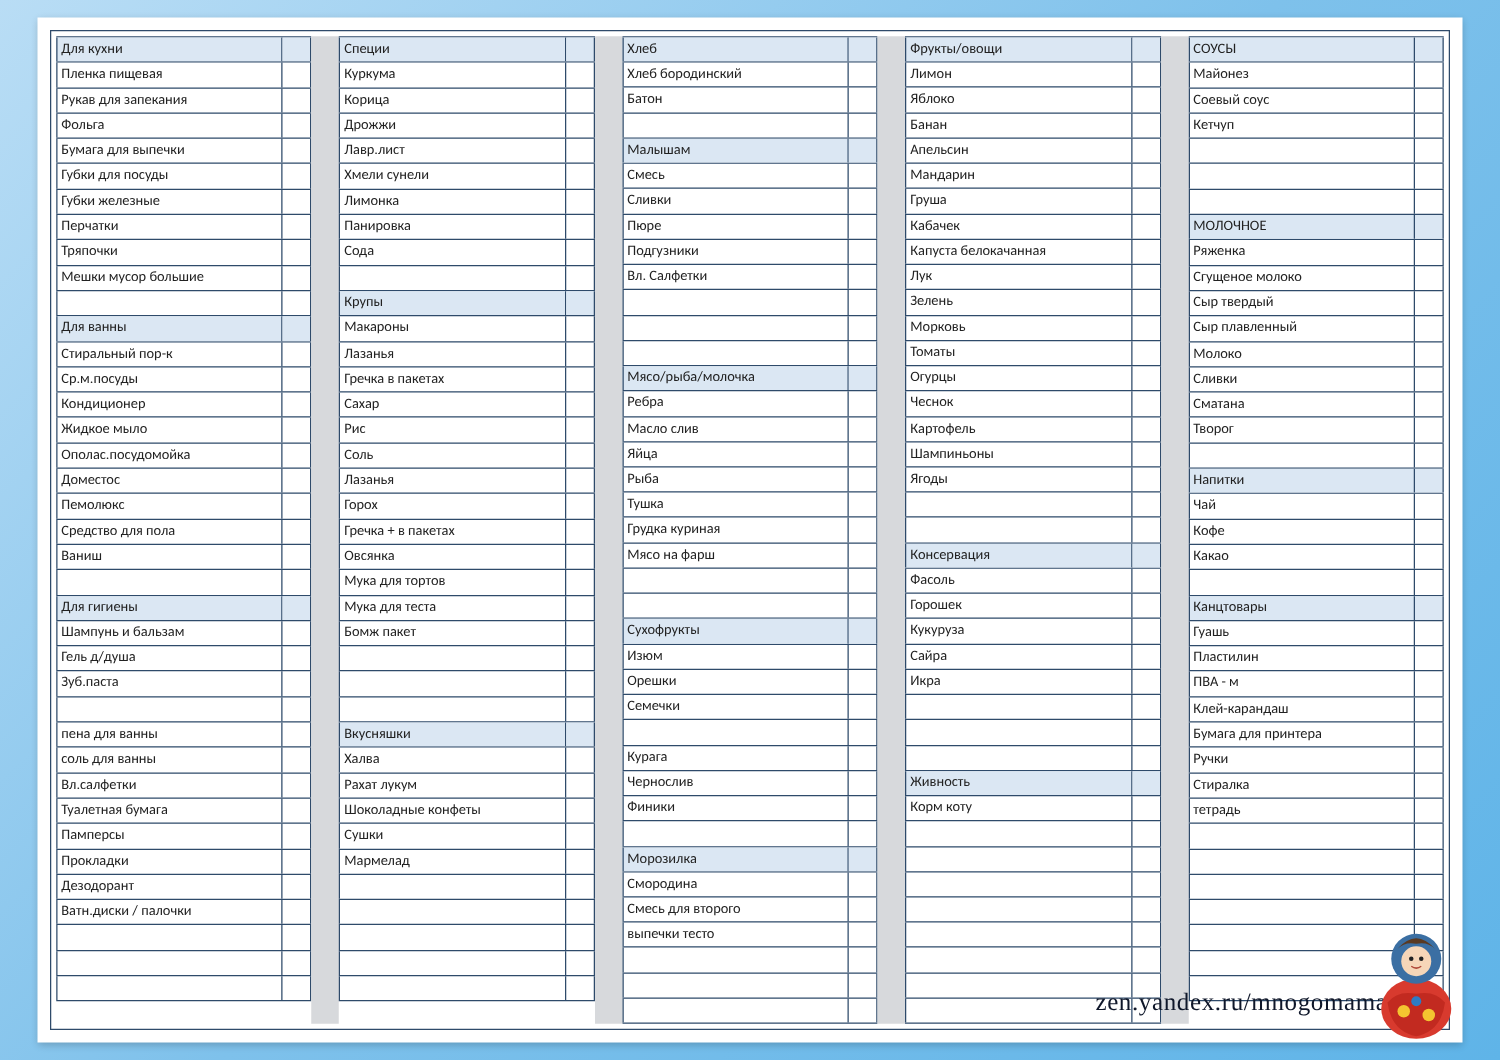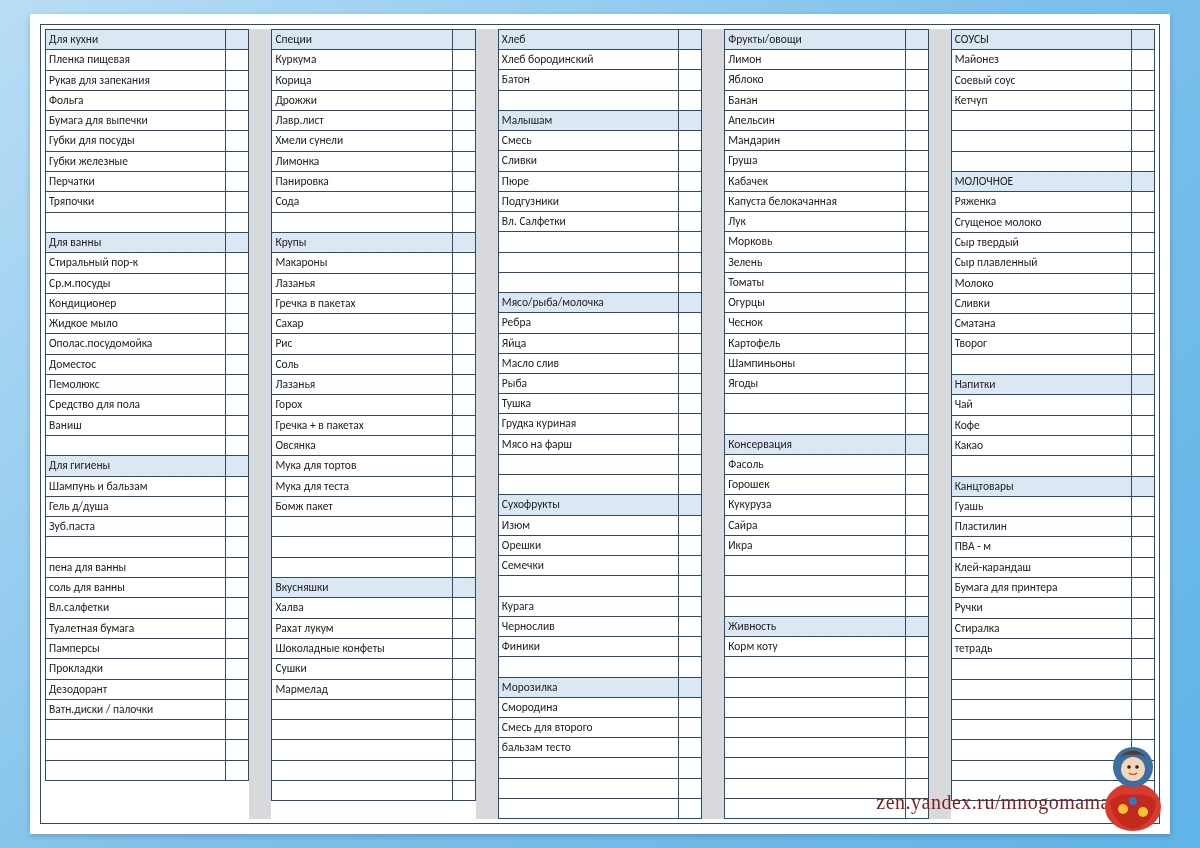--- a/index.html
+++ b/index.html
@@ -68,21 +68,21 @@
   .cell.header .label,
   .cell.header .chk {
     background: #dbe7f3;
     font-weight: 400;
   }
   .footer-url {
     position: absolute;
     right: 60px;
     bottom: 20px;
     font-size: 20px;
-    color: #7f1d1d;
+    color: #0f172a;
     font-family: Georgia, 'Times New Roman', serif;
     letter-spacing: 0.5px;
   }
   .matryoshka {
     position: absolute;
     right: 2px;
     bottom: 2px;
     width: 70px;
     height: 95px;
   }
@@ -123,20 +123,24 @@
         </div>
         <div class="cell">
           <div class="label">Перчатки</div>
           <div class="chk"></div>
         </div>
         <div class="cell">
           <div class="label">Тряпочки</div>
           <div class="chk"></div>
         </div>
         <div class="cell">
+          <div class="label">Мешки мусор большие</div>
+          <div class="chk"></div>
+        </div>
+        <div class="cell">
           <div class="label"></div>
           <div class="chk"></div>
         </div>
         <div class="cell header">
           <div class="label">Для ванны</div>
           <div class="chk"></div>
         </div>
         <div class="cell">
           <div class="label">Стиральный пор-к</div>
           <div class="chk"></div>
@@ -453,28 +457,28 @@
         </div>
         <div class="cell header">
           <div class="label">Мясо/рыба/молочка</div>
           <div class="chk"></div>
         </div>
         <div class="cell">
           <div class="label">Ребра</div>
           <div class="chk"></div>
         </div>
         <div class="cell">
+          <div class="label">Масло слив</div>
+          <div class="chk"></div>
+        </div>
+        <div class="cell">
           <div class="label">Яйца</div>
           <div class="chk"></div>
         </div>
         <div class="cell">
-          <div class="label">Масло слив</div>
-          <div class="chk"></div>
-        </div>
-        <div class="cell">
           <div class="label">Рыба</div>
           <div class="chk"></div>
         </div>
         <div class="cell">
           <div class="label">Тушка</div>
           <div class="chk"></div>
         </div>
         <div class="cell">
           <div class="label">Грудка куриная</div>
           <div class="chk"></div>
@@ -533,21 +537,21 @@
         </div>
         <div class="cell">
           <div class="label">Смородина</div>
           <div class="chk"></div>
         </div>
         <div class="cell">
           <div class="label">Смесь для второго</div>
           <div class="chk"></div>
         </div>
         <div class="cell">
-          <div class="label">бальзам тесто</div>
+          <div class="label">выпечки тесто</div>
           <div class="chk"></div>
         </div>
         <div class="cell">
           <div class="label"></div>
           <div class="chk"></div>
         </div>
         <div class="cell">
           <div class="label"></div>
           <div class="chk"></div>
         </div>
@@ -592,25 +596,25 @@
         </div>
         <div class="cell">
           <div class="label">Капуста белокачанная</div>
           <div class="chk"></div>
         </div>
         <div class="cell">
           <div class="label">Лук</div>
           <div class="chk"></div>
         </div>
         <div class="cell">
+          <div class="label">Зелень</div>
+          <div class="chk"></div>
+        </div>
+        <div class="cell">
           <div class="label">Морковь</div>
-          <div class="chk"></div>
-        </div>
-        <div class="cell">
-          <div class="label">Зелень</div>
           <div class="chk"></div>
         </div>
         <div class="cell">
           <div class="label">Томаты</div>
           <div class="chk"></div>
         </div>
         <div class="cell">
           <div class="label">Огурцы</div>
           <div class="chk"></div>
         </div>

